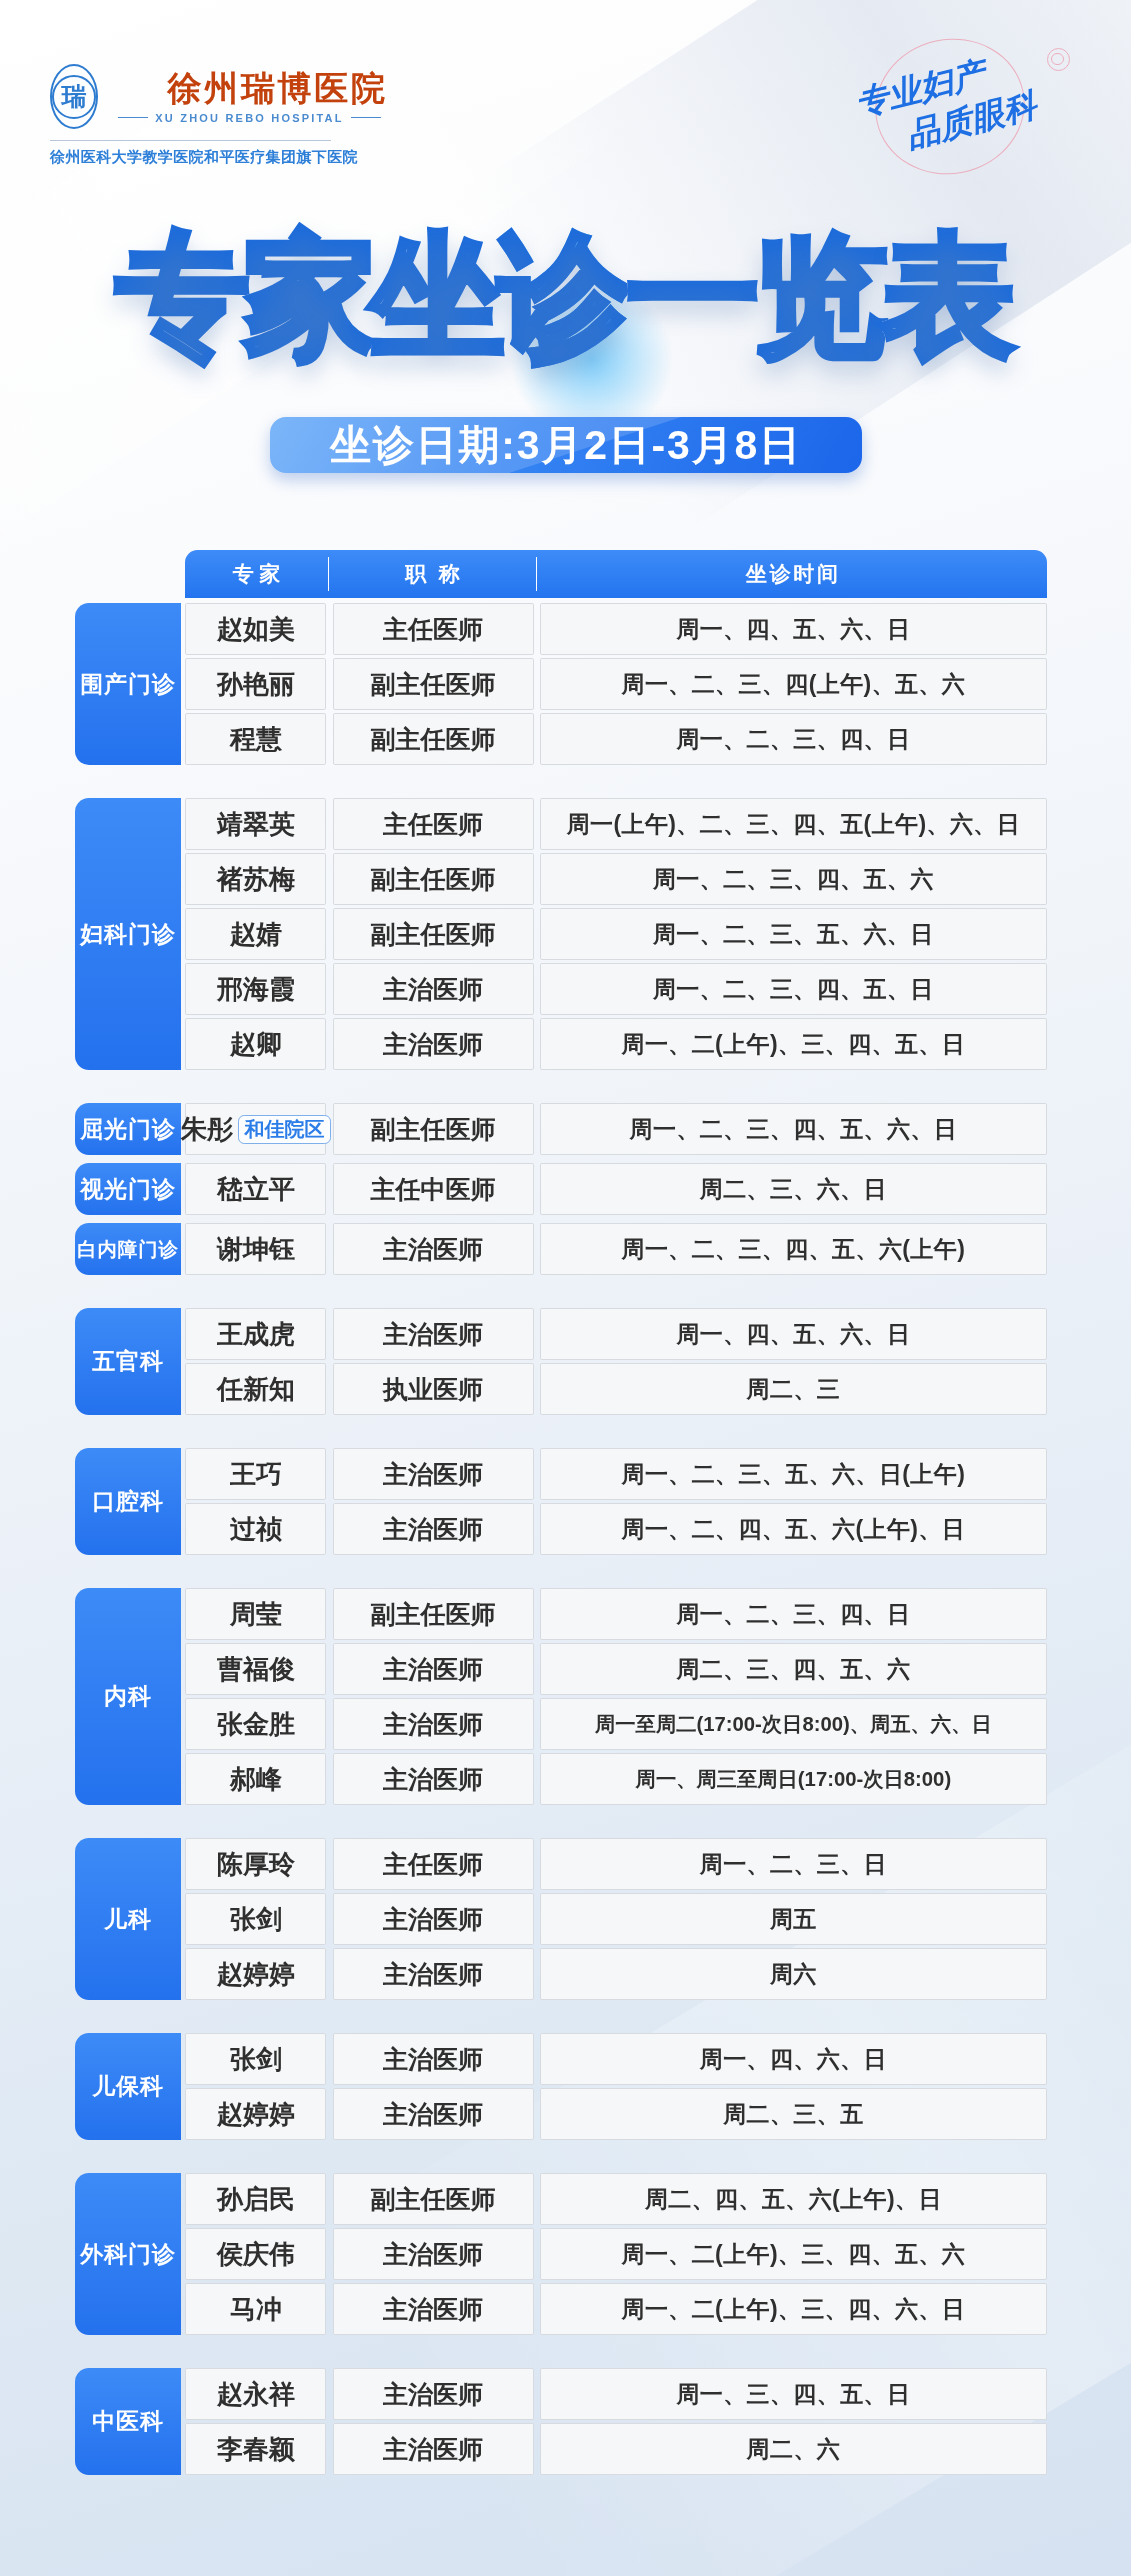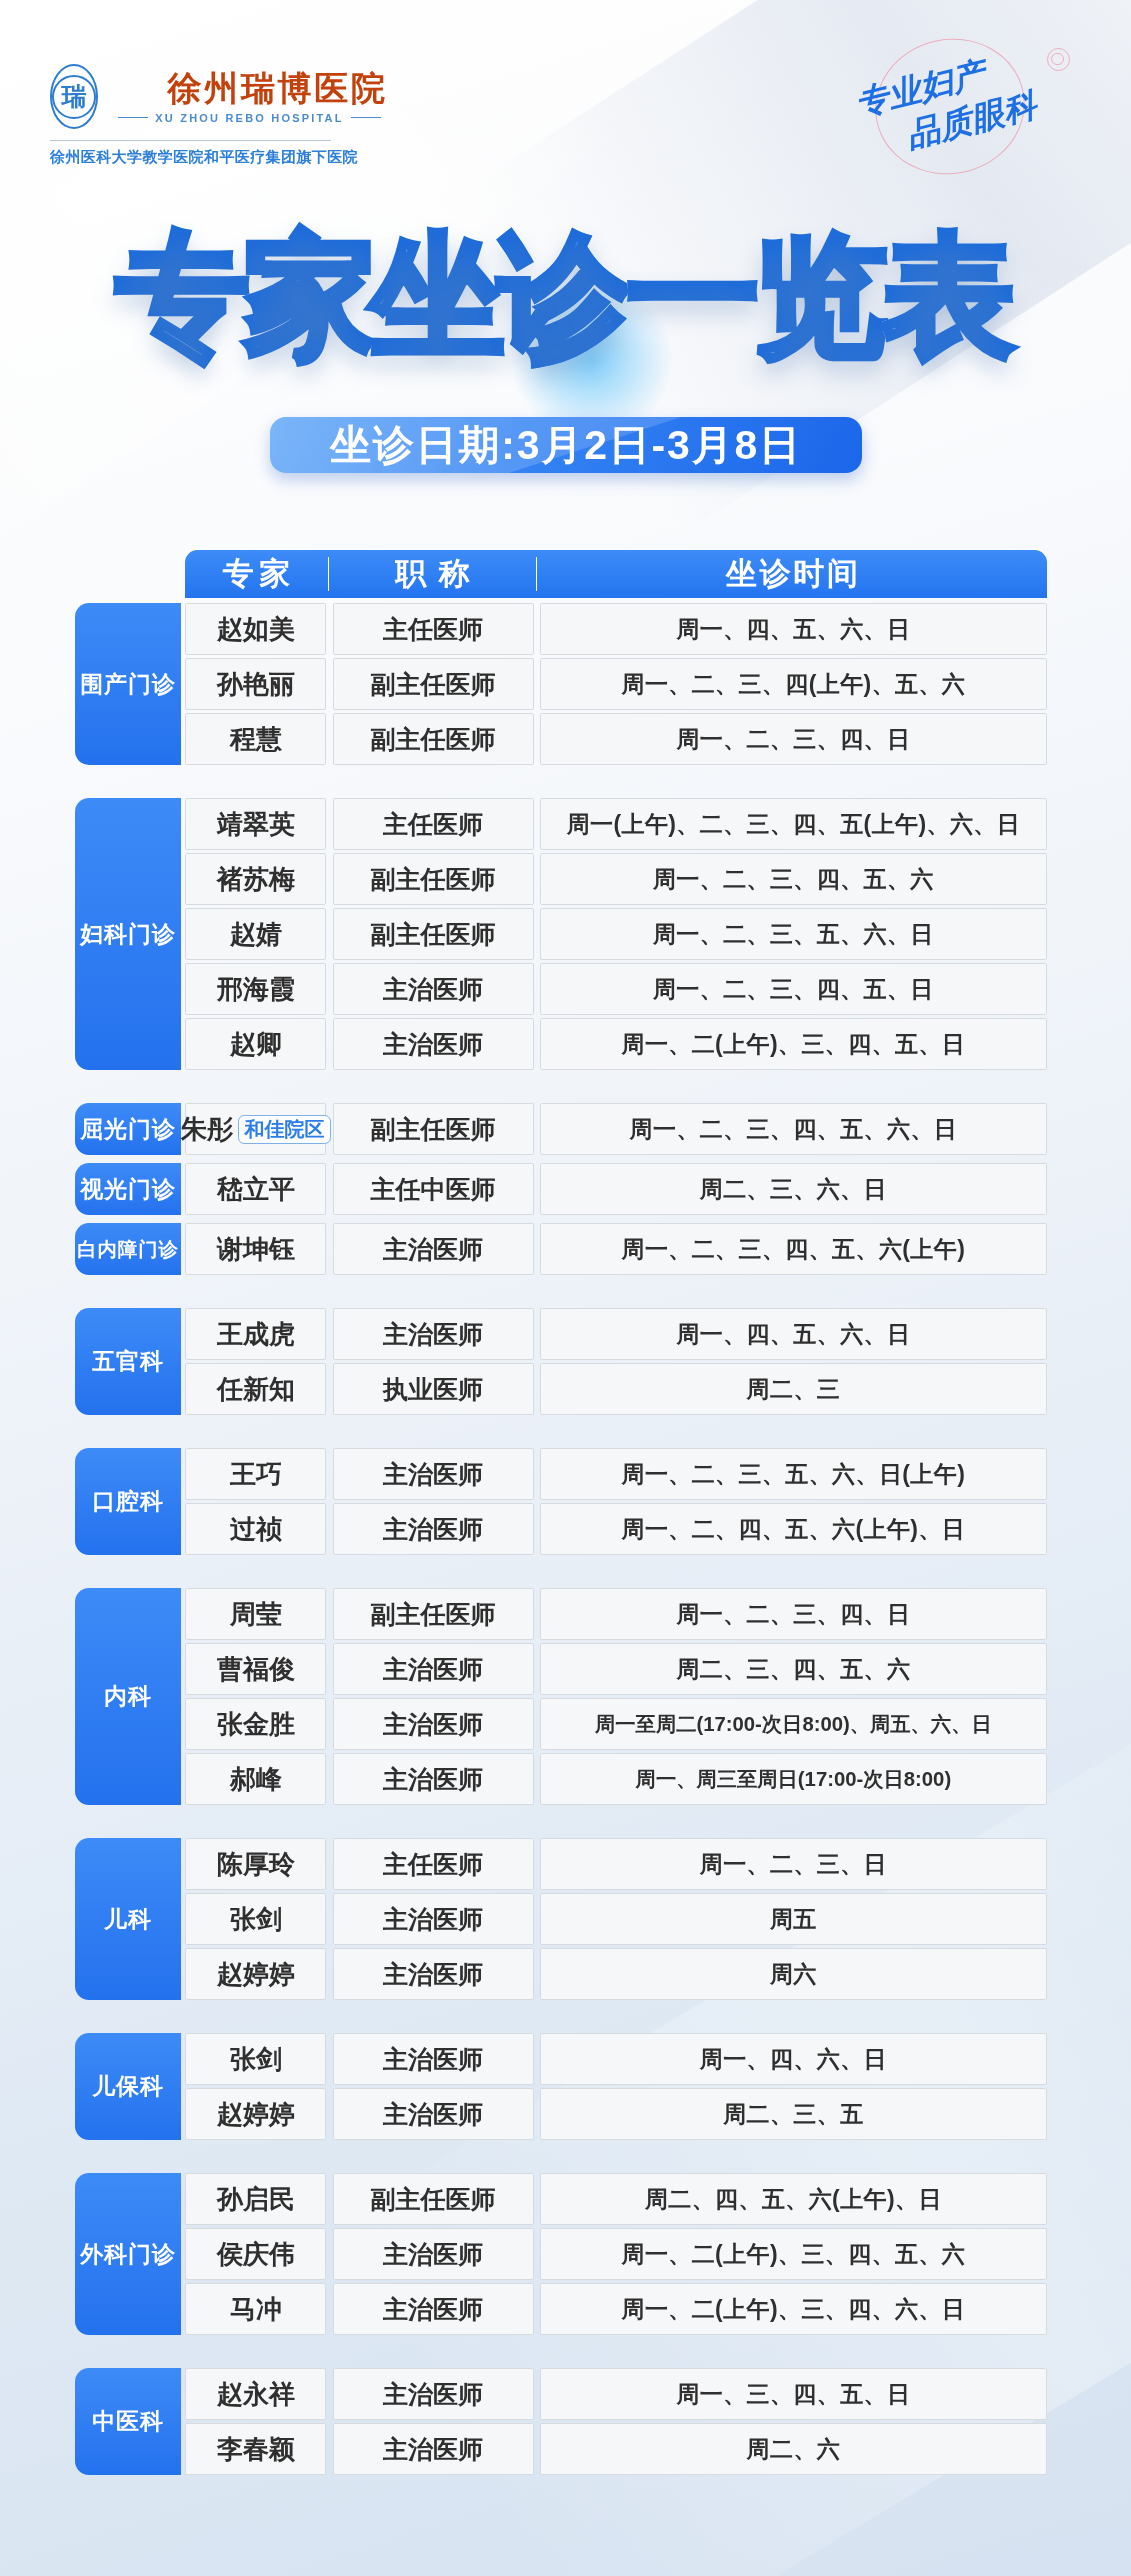--- a/index.html
+++ b/index.html
@@ -59,21 +59,21 @@
     box-shadow:0 7px 16px rgba(40,100,200,0.30);
     display:flex;align-items:center;justify-content:center;overflow:hidden;}
   .date-banner::before{content:"";position:absolute;left:-35px;top:-80px;width:495px;height:141px;
     transform:rotate(-18deg);background:rgba(255,255,255,0.16);}
   .date-banner span{position:relative;color:#ffffff;font-size:41px;font-weight:900;letter-spacing:1.8px;}
 
   
   .table-area{position:absolute;left:75px;top:550px;width:972px;}
   .thead{margin-left:110px;width:862px;height:48px;border-radius:12.4px 12.4px 0 0;
     background:linear-gradient(180deg,#3e8cf8,#2374ef);
-    display:flex;align-items:center;color:#fff;font-weight:800;font-size:31px;margin-bottom:5.3px;box-sizing:border-box;text-align:center;}
+    display:flex;align-items:center;color:#fff;font-weight:800;font-size:21px;margin-bottom:5.3px;box-sizing:border-box;text-align:center;}
   .thead .hc{display:flex;align-items:center;justify-content:center;height:34px;box-sizing:border-box;}
   .hc1{width:144px;border-right:1.8px solid #fff;letter-spacing:5.3px;text-indent:5.3px;}
   .hc2{width:208px;border-right:1.8px solid #fff;letter-spacing:12.4px;text-indent:12.4px;}
   .hc3{flex:1;letter-spacing:2.7px;text-indent:2.7px;}
 
   .dept-section{display:flex;align-items:stretch;margin-top:33px;}
   .dept-section.first{margin-top:0;}
   .dept-section.eye{margin-top:8px;}
   .dept-label{width:106px;flex:0 0 106px;margin-right:4.4px;border-radius:14px 0 0 14px;
     background:linear-gradient(180deg,#3d8bf7,#2471ee);

